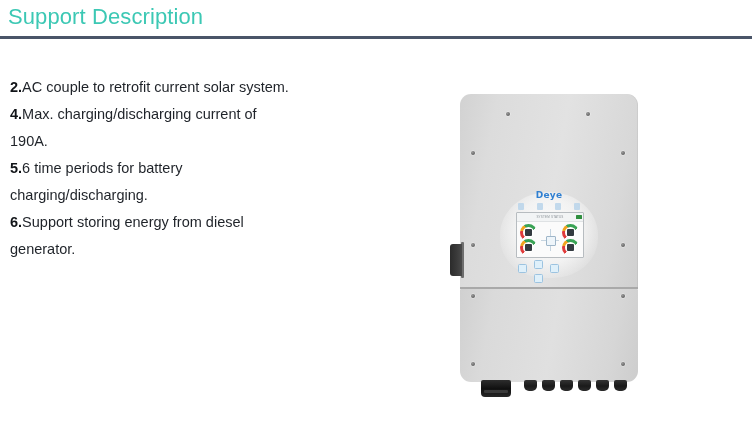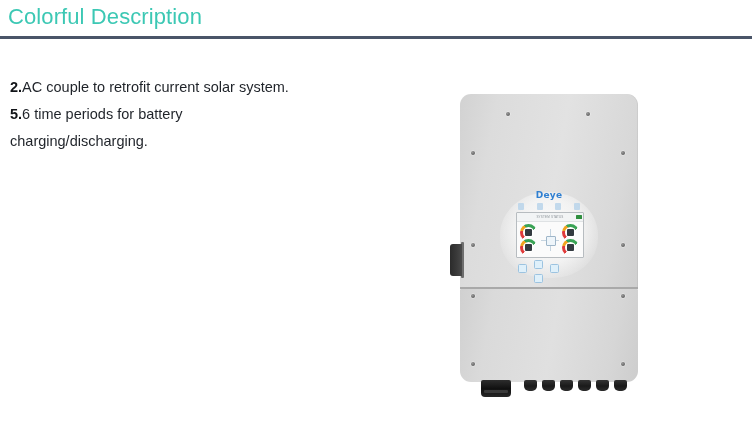--- a/index.html
+++ b/index.html
@@ -296,29 +296,35 @@
   .c1 { left: 64px; }
   .c2 { left: 82px; }
   .c3 { left: 100px; }
   .c4 { left: 118px; }
   .c5 { left: 136px; }
   .c6 { left: 154px; }
 </style>
 </head>
 <body>
 
-<div class="page-title">Colorful Description</div>
+<div class="page-title">Support Description</div>
 <div class="title-rule"></div>
 
 <div class="desc-list">
   <div class="desc-item">
     <span class="num">2.</span><span>AC couple to retrofit current solar system.</span>
   </div>
   <div class="desc-item">
+    <span class="num">4.</span><span>Max. charging/discharging current of 190A.</span>
+  </div>
+  <div class="desc-item">
     <span class="num">5.</span><span>6 time periods for battery charging/discharging.</span>
+  </div>
+  <div class="desc-item">
+    <span class="num">6.</span><span>Support storing energy from diesel generator.</span>
   </div>
 </div>
 
 <div class="product-figure">
   <div class="inverter">
 
     <div class="shell-top"></div>
     <div class="shell-seam"></div>
     <div class="shell-bottom"></div>
 

